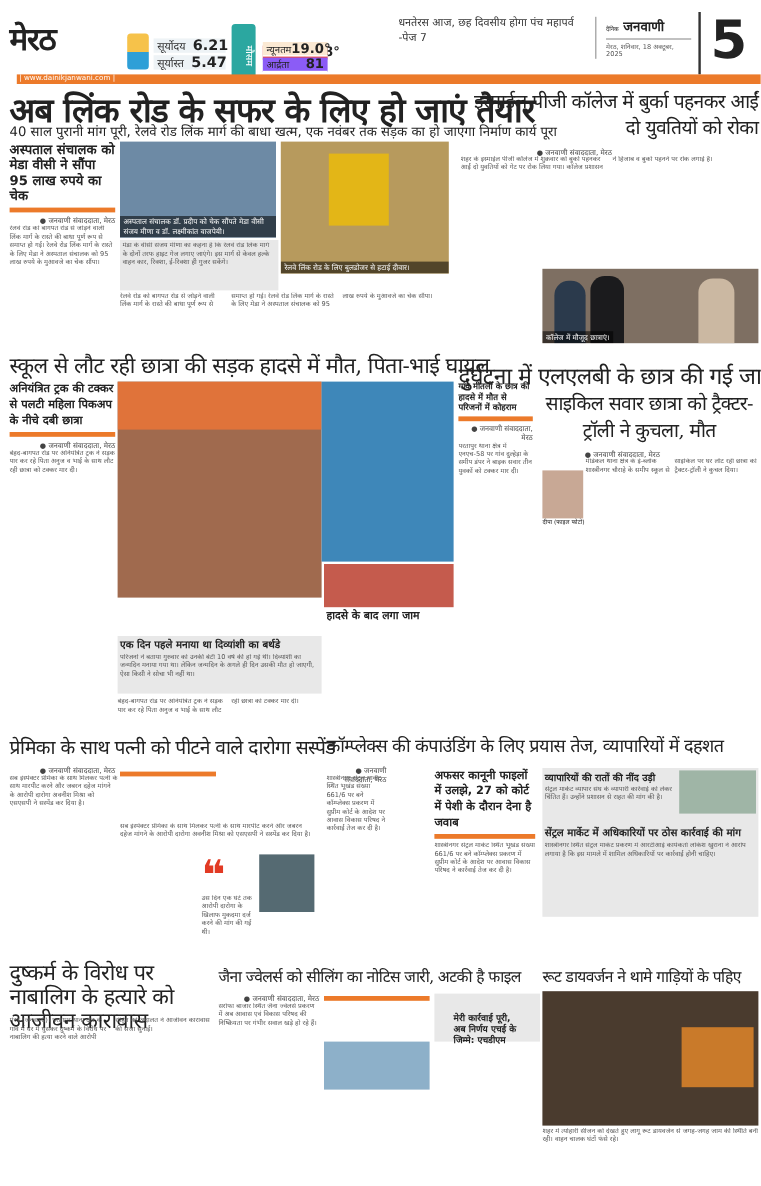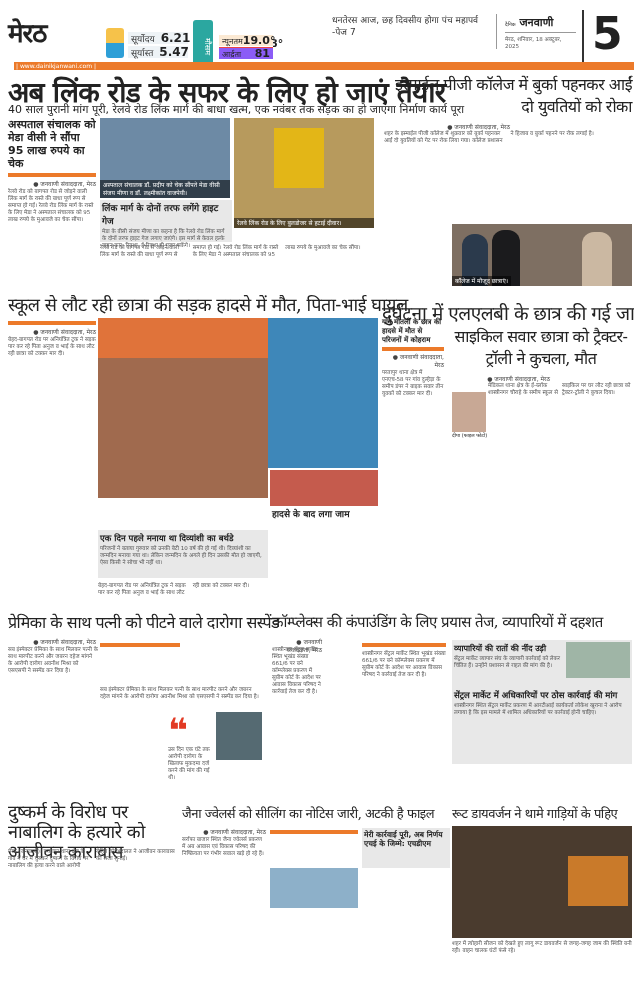--- a/index.html
+++ b/index.html
@@ -83,37 +83,37 @@
   <div class="body" style="height:120px">रेलवे रोड को बागपत रोड से जोड़ने वाली लिंक मार्ग के रास्ते की बाधा पूर्ण रूप से समाप्त हो गई। रेलवे रोड लिंक मार्ग के रास्ते के लिए मेडा ने अस्पताल संचालक को 95 लाख रुपये के मुआवजे का चेक सौंपा।</div>
 </div>
 <div class="abs photo" style="left:100px;top:118px;width:130px;height:80px;background:#6d8aa5">
   <div class="caption">अस्पताल संचालक डॉ. प्रदीप को चेक सौंपते मेडा वीसी संजय मीणा व डॉ. लक्ष्मीकांत वाजपेयी।</div>
 </div>
 <div class="abs photo" style="left:234px;top:118px;width:140px;height:110px;background:#b79a5d">
   <div style="position:absolute;left:40px;top:10px;width:50px;height:60px;background:#e3b617"></div>
   <div class="caption">रेलवे लिंक रोड के लिए बुलडोजर से हटाई दीवार।</div>
 </div>
 <div class="abs box" style="left:100px;top:200px;width:132px;height:42px;padding:2px">
-  <div class="h3" style="font-size:9px">लिंक मार्ग के दोनों तरफ लगेंगे हाइट गेज</div>
   <div class="body" style="height:26px">मेडा के वीसी संजय मीणा का कहना है कि रेलवे रोड लिंक मार्ग के दोनों तरफ हाइट गेज लगाए जाएंगे। इस मार्ग से केवल हल्के वाहन कार, रिक्शा, ई-रिक्शा ही गुजर सकेंगे।</div>
 </div>
 <div class="abs body" style="left:100px;top:244px;width:274px;height:42px;columns:3;column-gap:4px">रेलवे रोड को बागपत रोड से जोड़ने वाली लिंक मार्ग के रास्ते की बाधा पूर्ण रूप से समाप्त हो गई। रेलवे रोड लिंक मार्ग के रास्ते के लिए मेडा ने अस्पताल संचालक को 95 लाख रुपये के मुआवजे का चेक सौंपा।</div>
 
 <div class="abs h2" style="left:392px;top:74px;font-size:16px;font-weight:normal;line-height:22px;white-space:normal;width:240px;text-align:right">इस्माईल पीजी कॉलेज में बुर्का पहनकर आईं दो युवतियों को रोका</div>
 <div class="abs byline" style="left:390px;top:123px;width:120px">● जनवाणी संवाददाता, मेरठ</div>
 <div class="abs body" style="left:384px;top:130px;width:248px;height:92px;columns:2;column-gap:5px">शहर के इस्माईल पीजी कॉलेज में शुक्रवार को बुर्का पहनकर आईं दो युवतियों को गेट पर रोक लिया गया। कॉलेज प्रशासन ने हिजाब व बुर्का पहनने पर रोक लगाई है।</div>
 <div class="abs photo" style="left:452px;top:224px;width:180px;height:62px;background:#7e6f62">
   <div style="position:absolute;left:40px;top:6px;width:28px;height:56px;background:#1b1b1d;border-radius:12px 12px 0 0"></div>
   <div style="position:absolute;left:10px;top:10px;width:26px;height:52px;background:#2b3a4c;border-radius:12px 12px 0 0"></div>
   <div style="position:absolute;left:130px;top:8px;width:30px;height:54px;background:#cbb8a2;border-radius:12px 12px 0 0"></div>
   <div class="caption" style="right:auto">कॉलेज में मौजूद छात्राएं।</div>
 </div>
 
 <div class="abs h2" style="left:8px;top:292px;font-size:18px;font-weight:normal">स्कूल से लौट रही छात्रा की सड़क हादसे में मौत, पिता-भाई घायल</div>
 <div class="abs" style="left:8px;top:318px;width:88px">
+  <div class="h3" style="font-size:9.5px">अनियंत्रित ट्रक की टक्कर से पलटी महिला पिकअप के नीचे दबी छात्रा</div>
   <div class="sep" style="margin:3px 0"></div>
   <div class="byline">● जनवाणी संवाददाता, मेरठ</div>
   <div class="body" style="height:200px">बेहद-बागपत रोड पर अनियंत्रित ट्रक ने सड़क पार कर रहे पिता अनुज व भाई के साथ लौट रही छात्रा को टक्कर मार दी।</div>
 </div>
 <div class="abs photo" style="left:98px;top:318px;width:170px;height:180px;background:#a06a4e">
   <div style="position:absolute;left:0;top:0;width:170px;height:40px;background:#e0733a"></div>
 </div>
 <div class="abs photo" style="left:268px;top:318px;width:110px;height:150px;background:#3e87b9"></div>
 <div class="abs photo" style="left:270px;top:470px;width:108px;height:36px;background:#c55b4d"></div>
 <div class="abs h3" style="left:272px;top:508px;font-size:9px">हादसे के बाद लगा जाम</div>
@@ -145,20 +145,21 @@
 </div>
 <div class="abs body" style="left:100px;top:686px;width:160px;height:30px">सब इंस्पेक्टर प्रेमिका के साथ मिलकर पत्नी के साथ मारपीट करने और जबरन दहेज मांगने के आरोपी दारोगा अवनीश मिश्रा को एसएसपी ने सस्पेंड कर दिया है।</div>
 <div class="abs quote" style="left:168px;top:716px">❝</div>
 <div class="abs photo" style="left:216px;top:712px;width:46px;height:48px;background:#556a72"></div>
 <div class="abs body" style="left:168px;top:746px;width:48px;height:40px">उस दिन एक घंटे तक आरोपी दारोगा के खिलाफ मुकदमा दर्ज करने की मांग की गई थी।</div>
 
 <div class="abs h2" style="left:272px;top:611px;font-size:15px;font-weight:normal">कॉम्प्लेक्स की कंपाउंडिंग के लिए प्रयास तेज, व्यापारियों में दहशत</div>
 <div class="abs byline" style="left:272px;top:638px;width:50px">● जनवाणी संवाददाता, मेरठ</div>
 <div class="abs body" style="left:272px;top:646px;width:50px;height:150px">शास्त्रीनगर सेंट्रल मार्केट स्थित भूखंड संख्या 661/6 पर बने कॉम्प्लेक्स प्रकरण में सुप्रीम कोर्ट के आदेश पर आवास विकास परिषद ने कार्रवाई तेज कर दी है।</div>
 <div class="abs" style="left:362px;top:640px;width:84px">
+  <div class="h3" style="font-size:9.5px">अफसर कानूनी फाइलों में उलझे, 27 को कोर्ट में पेशी के दौरान देना है जवाब</div>
   <div class="sep" style="margin:3px 0"></div>
   <div class="body" style="height:40px">शास्त्रीनगर सेंट्रल मार्केट स्थित भूखंड संख्या 661/6 पर बने कॉम्प्लेक्स प्रकरण में सुप्रीम कोर्ट के आदेश पर आवास विकास परिषद ने कार्रवाई तेज कर दी है।</div>
 </div>
 <div class="abs box" style="left:452px;top:640px;width:180px;height:124px;padding:2px">
   <div class="h3" style="font-size:8px;width:110px">व्यापारियों की रातों की नींद उड़ी</div>
   <div class="body" style="width:110px;height:32px">सेंट्रल मार्केट व्यापार संघ के व्यापारी कार्रवाई को लेकर चिंतित हैं। उन्होंने प्रशासन से राहत की मांग की है।</div>
   <div class="h3" style="font-size:8.5px;margin-top:2px">सेंट्रल मार्केट में अधिकारियों पर ठोस कार्रवाई की मांग</div>
   <div class="body" style="height:68px">शास्त्रीनगर स्थित सेंट्रल मार्केट प्रकरण में आरटीआई कार्यकर्ता लोकेश खुराना ने आरोप लगाया है कि इस मामले में शामिल अधिकारियों पर कार्रवाई होनी चाहिए।</div>
 </div>
 <div class="abs photo" style="left:566px;top:642px;width:64px;height:36px;background:#9fb5a6"></div>
@@ -166,21 +167,21 @@
 <div class="abs h2" style="left:8px;top:802px;font-size:18px;font-weight:normal;white-space:normal;width:170px;text-align:left;line-height:20px">दुष्कर्म के विरोध पर नाबालिग के हत्यारे को आजीवन कारावास</div>
 <div class="abs body" style="left:8px;top:848px;width:172px;height:136px;columns:2;column-gap:4px">मेरठ (जनवाणी)। परतापुर थाना क्षेत्र के गांव में घर में घुसकर दुष्कर्म के विरोध पर नाबालिग की हत्या करने वाले आरोपी रोहित को अदालत ने आजीवन कारावास की सजा सुनाई।</div>
 
 <div class="abs h2" style="left:182px;top:804px;font-size:13px;font-weight:normal">जैना ज्वेलर्स को सीलिंग का नोटिस जारी, अटकी है फाइल</div>
 <div class="abs byline" style="left:182px;top:828px;width:84px">● जनवाणी संवाददाता, मेरठ</div>
 <div class="abs body" style="left:182px;top:836px;width:84px;height:148px">सर्राफा बाजार स्थित जैना ज्वेलर्स प्रकरण में अब आवास एवं विकास परिषद की निष्क्रियता पर गंभीर सवाल खड़े हो रहे हैं।</div>
 <div class="abs" style="left:270px;top:828px;width:88px">
   <div class="sep" style="margin:2px 0"></div>
 </div>
 <div class="abs photo" style="left:270px;top:868px;width:88px;height:40px;background:#8db0c9"></div>
-<div class="abs box" style="left:362px;top:828px;width:88px;height:40px;padding:2px">
+<div class="abs box" style="left:362px;top:828px;width:88px;height:40px;padding:16px">
   <div class="h3" style="font-size:7.5px;line-height:9px">मेरी कार्रवाई पूरी, अब निर्णय एचई के जिम्मे: एचडीएम</div>
 </div>
 
 <div class="abs h2" style="left:452px;top:804px;font-size:13px;font-weight:normal">रूट डायवर्जन ने थामे गाड़ियों के पहिए</div>
 <div class="abs photo" style="left:452px;top:826px;width:180px;height:112px;background:#4a3b2e">
   <div style="position:absolute;right:4px;top:30px;width:60px;height:50px;background:#c97a2a"></div>
 </div>
 <div class="abs body" style="left:452px;top:940px;width:180px;height:44px">शहर में त्योहारी सीजन को देखते हुए लागू रूट डायवर्जन से जगह-जगह जाम की स्थिति बनी रही। वाहन चालक घंटों फंसे रहे।</div>
 
 </body></html>

